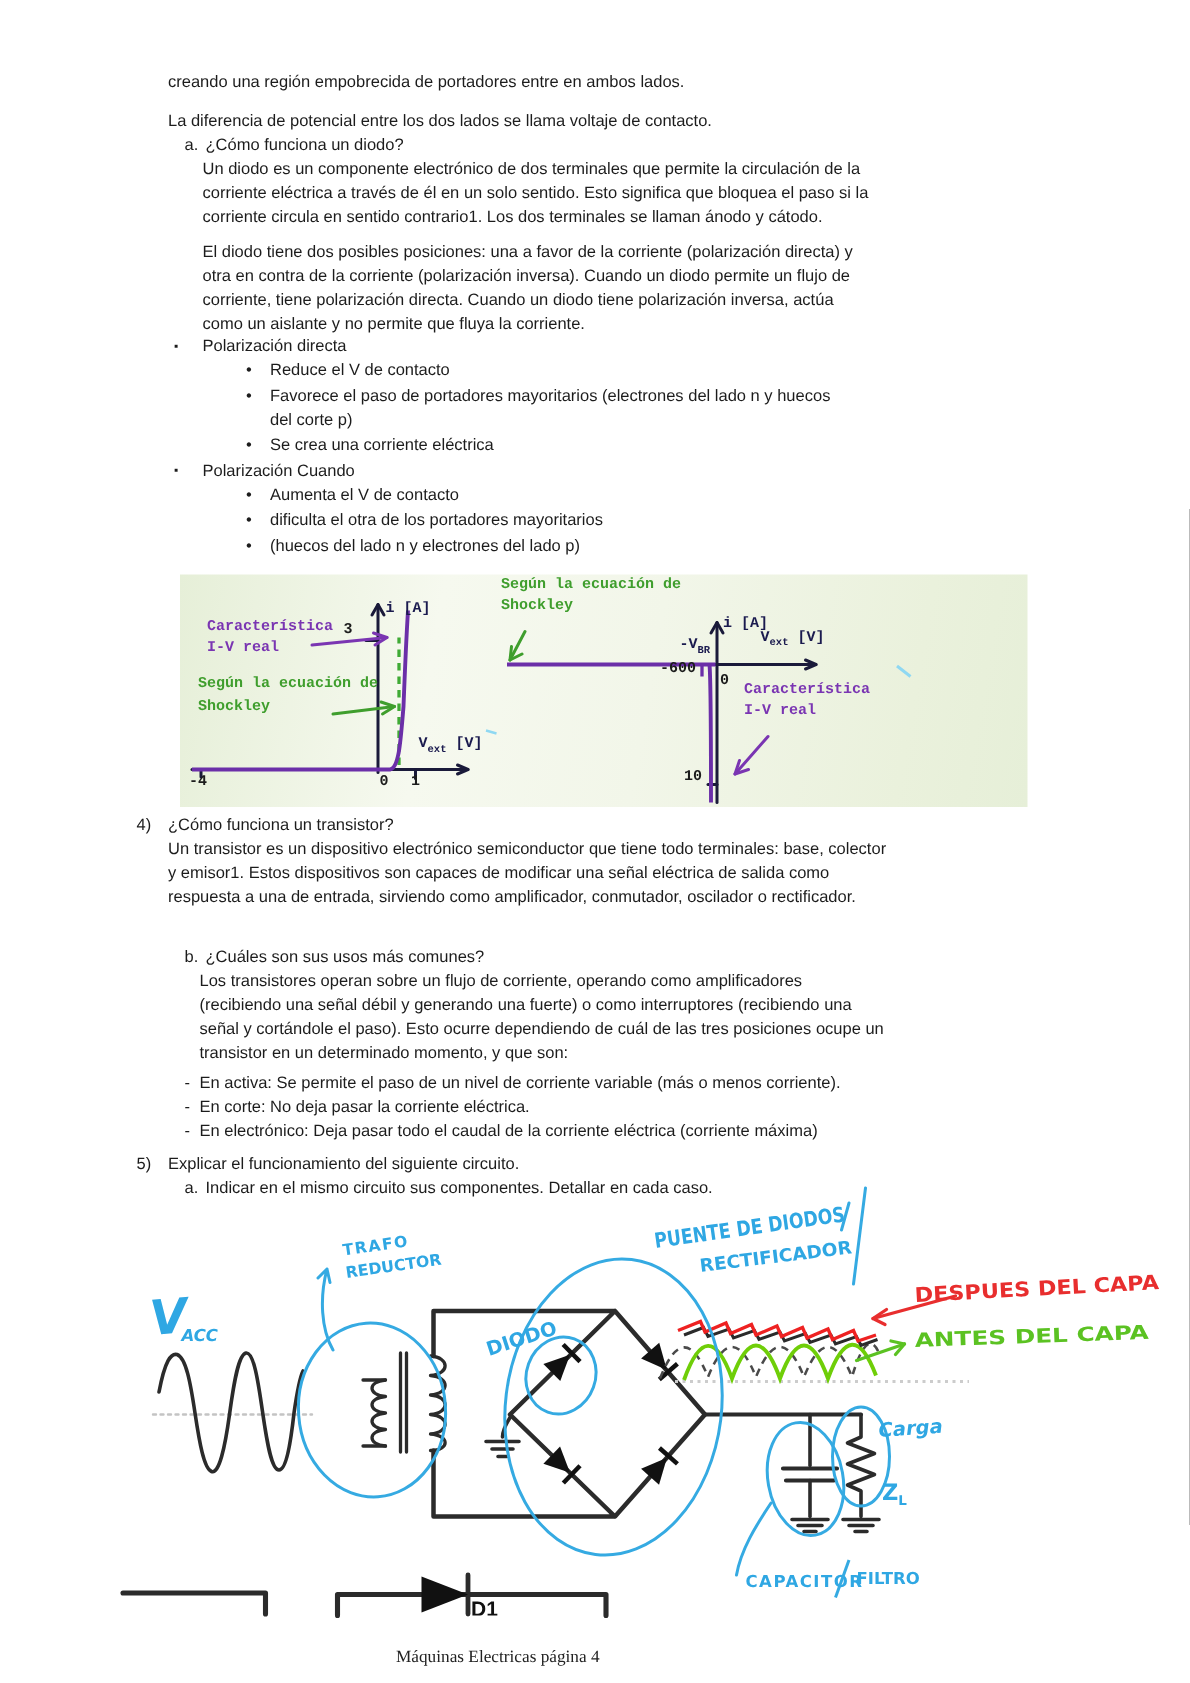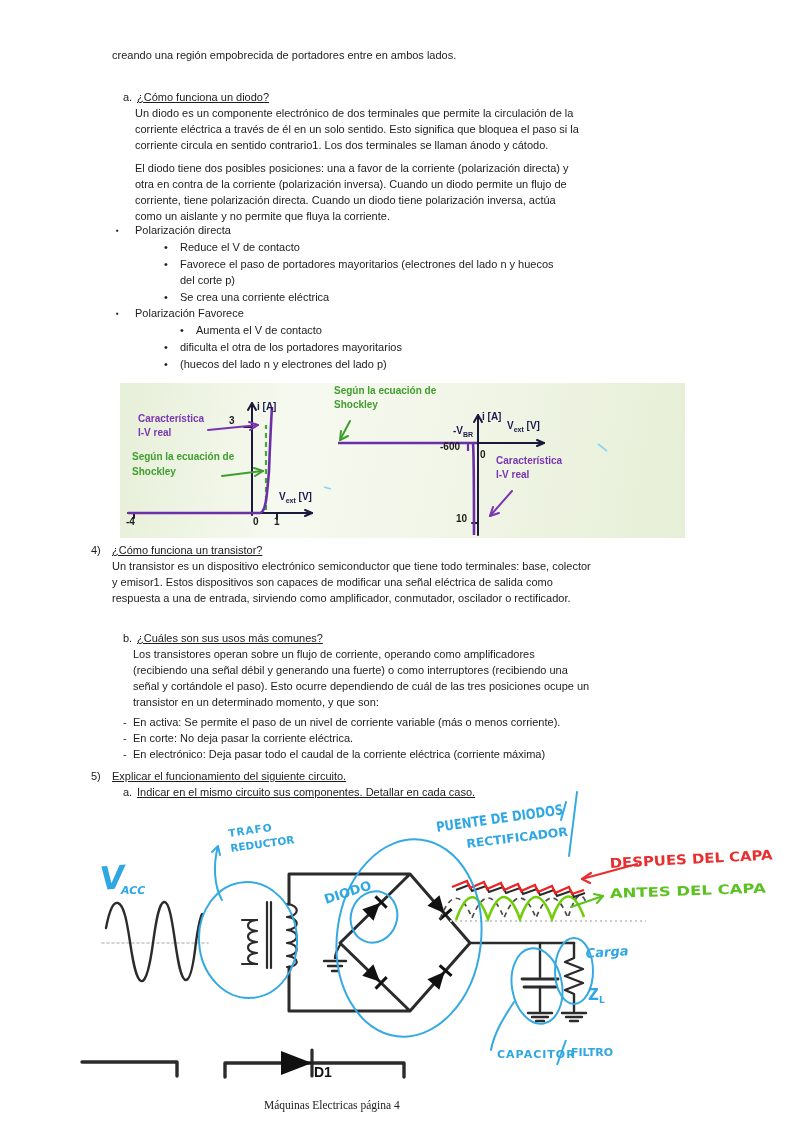--- a/index.html
+++ b/index.html
@@ -1,65 +1,66 @@
 <!DOCTYPE html>
 <html><head>
 <meta charset="utf-8">
 <style>
   html,body{margin:0;padding:0;background:#888;}
   .page{position:relative;width:793px;height:1122px;background:#ffffff;overflow:hidden;
         font-family:"Liberation Sans",sans-serif;color:#1c1c1c;}
   .tl{position:absolute;font-size:11px;line-height:13px;white-space:pre;}
-  .u{text-decoration:underline;}
+  .u{}
   .lb{display:inline-block;}
   .lb-num{width:21px;}
   .lb-ab{width:14px;}
   .lb-dash{width:10px;}
   .lb-sq{width:19px;font-size:8px;vertical-align:1px;}
   .lb-dot{width:16px;}
   .fig{position:absolute;left:120px;top:383px;width:565px;height:155px;
        background:linear-gradient(100deg,#e6efd8 0%,#f6f9ef 30%,#f2f6e9 55%,#eaf1dc 85%,#e6efd8 100%);}
-  .fig .flb{position:absolute;font-size:10px;font-weight:bold;line-height:12px;white-space:pre;}
+  .fig .flb{position:absolute;font-size:10px;font-weight:bold;line-height:12px;white-space:pre;font-family:Liberation Mono, monospace;}
   .purple{color:#7a35b2;}
   .green{color:#3f9e2d;}
   .navy{color:#1a1a4e;}
   .blk{color:#1c1c1c;font-size:11px;}
   .fig sub,.tl sub{font-size:7px;}
   .csvg{position:absolute;left:0;top:790px;}
   .fsvg{position:absolute;left:0;top:0;}
   .footer{position:absolute;left:264px;top:1099px;font-family:"Liberation Serif",serif;
           font-size:11.5px;color:#222;}
   svg text{user-select:none;}
 </style>
 </head>
 <body>
 
 <div class="page">
 
   <div class="tl" style="left:112px;top:49px">creando una región empobrecida de portadores entre en ambos lados.</div>
+  <div class="tl" style="left:112px;top:75px">La diferencia de potencial entre los dos lados se llama voltaje de contacto.</div>
 
   <div class="tl" style="left:123px;top:91px"><span class="lb lb-ab">a.</span><span class="u">¿Cómo funciona un diodo?</span></div>
 
   <div class="tl" style="left:135px;top:107px">Un diodo es un componente electrónico de dos terminales que permite la circulación de la</div>
   <div class="tl" style="left:135px;top:123px">corriente eléctrica a través de él en un solo sentido. Esto significa que bloquea el paso si la</div>
   <div class="tl" style="left:135px;top:139px">corriente circula en sentido contrario1. Los dos terminales se llaman ánodo y cátodo.</div>
 
   <div class="tl" style="left:135px;top:162px">El diodo tiene dos posibles posiciones: una a favor de la corriente (polarización directa) y</div>
   <div class="tl" style="left:135px;top:194px">corriente, tiene polarización directa. Cuando un diodo tiene polarización inversa, actúa</div>
   <div class="tl" style="left:135px;top:178px">otra en contra de la corriente (polarización inversa). Cuando un diodo permite un flujo de</div>
   <div class="tl" style="left:135px;top:210px">como un aislante y no permite que fluya la corriente.</div>
 
   <div class="tl" style="left:116px;top:224px"><span class="lb lb-sq">▪</span><span>Polarización directa</span></div>
   <div class="tl" style="left:164px;top:241px"><span class="lb lb-dot">•</span><span>Reduce el V de contacto</span></div>
   <div class="tl" style="left:164px;top:258px"><span class="lb lb-dot">•</span><span>Favorece el paso de portadores mayoritarios (electrones del lado n y huecos</span></div>
   <div class="tl" style="left:180px;top:274px">del corte p)</div>
   <div class="tl" style="left:164px;top:291px"><span class="lb lb-dot">•</span><span>Se crea una corriente eléctrica</span></div>
 
-  <div class="tl" style="left:116px;top:307px"><span class="lb lb-sq">▪</span><span>Polarización Favorece</span></div>
-  <div class="tl" style="left:180px;top:324px"><span class="lb lb-dot">•</span><span>Aumenta el V de contacto</span></div>
+  <div class="tl" style="left:116px;top:307px"><span class="lb lb-sq">▪</span><span>Polarización Cuando</span></div>
+  <div class="tl" style="left:164px;top:324px"><span class="lb lb-dot">•</span><span>Aumenta el V de contacto</span></div>
   <div class="tl" style="left:164px;top:341px"><span class="lb lb-dot">•</span><span>dificulta el otra de los portadores mayoritarios</span></div>
   <div class="tl" style="left:164px;top:358px"><span class="lb lb-dot">•</span><span>(huecos del lado n y electrones del lado p)</span></div>
 
   <div class="fig">
     <svg class="fsvg" width="565" height="155" viewBox="0 0 565 155">
 
       <g stroke="#1a1a3a" stroke-width="2" fill="none" stroke-linecap="round">
         <path d="M132,20 V132"></path>
           <path d="M132,20 l-4,7 M132,20 l4,7"></path>
         <path d="M8,130 H192"></path>

